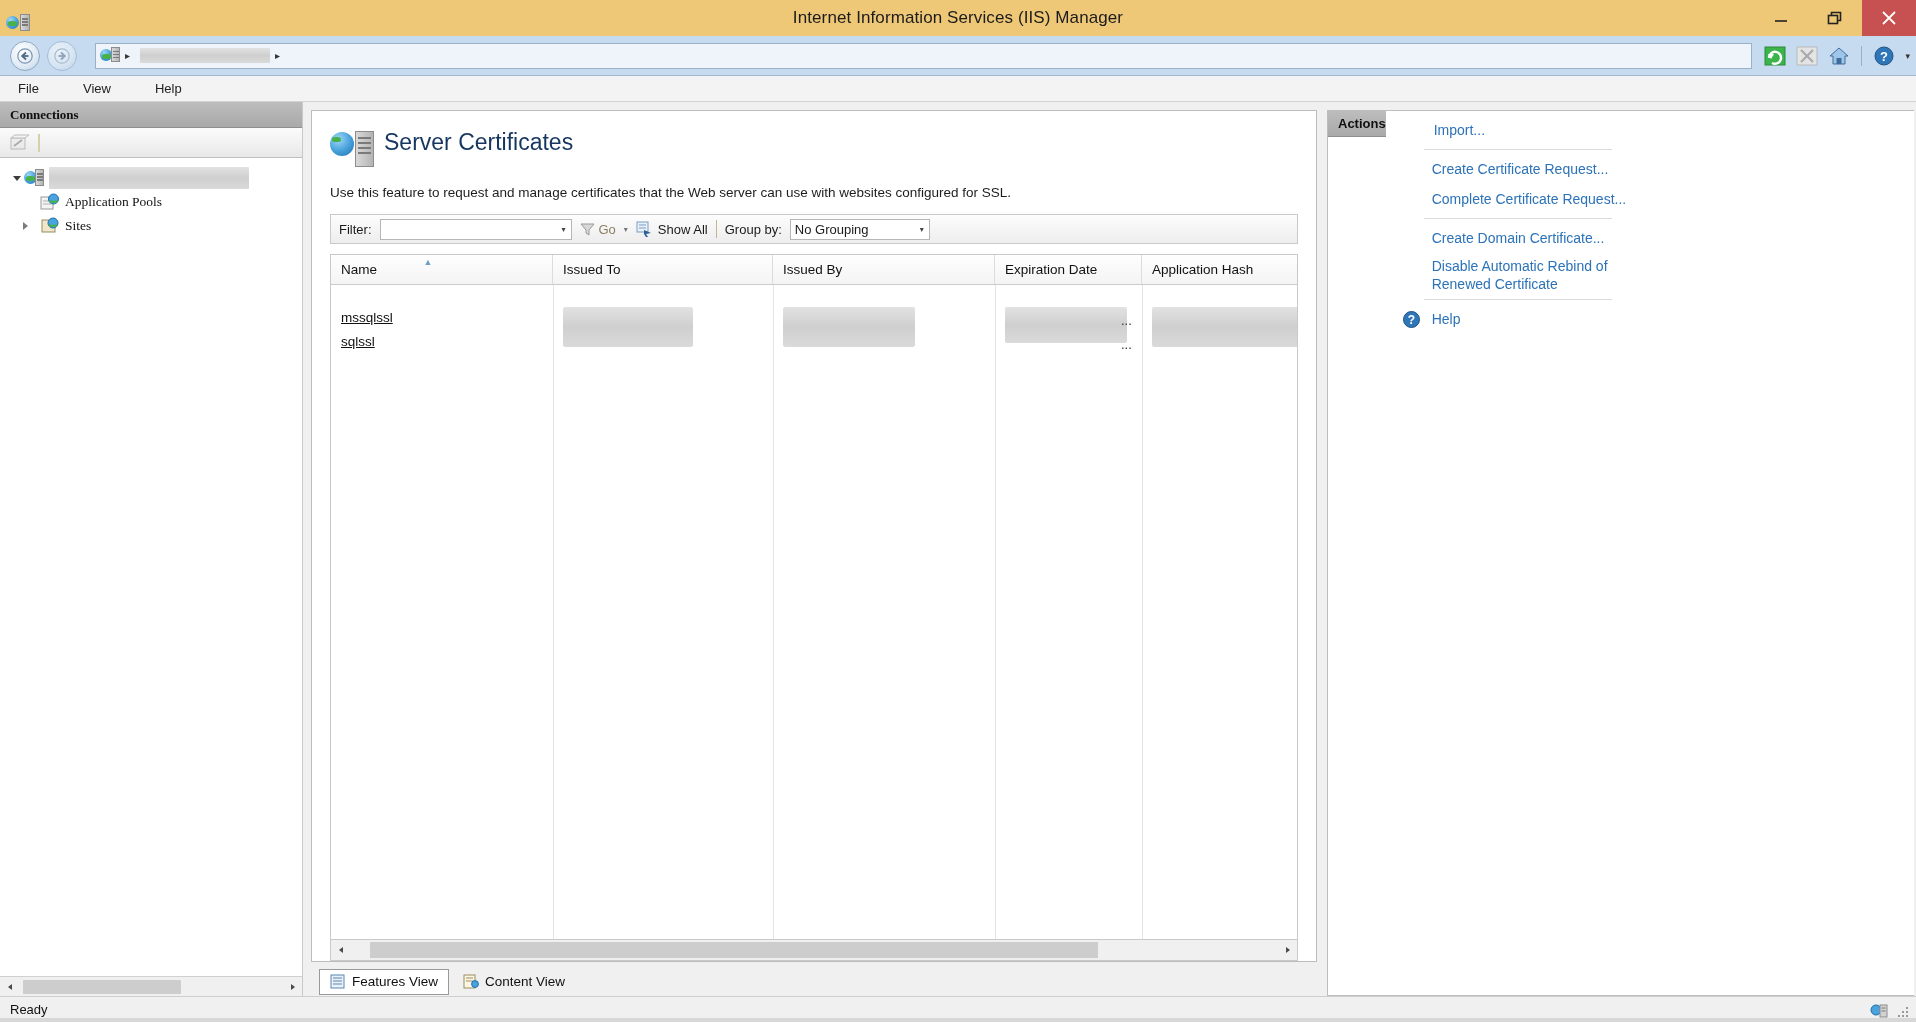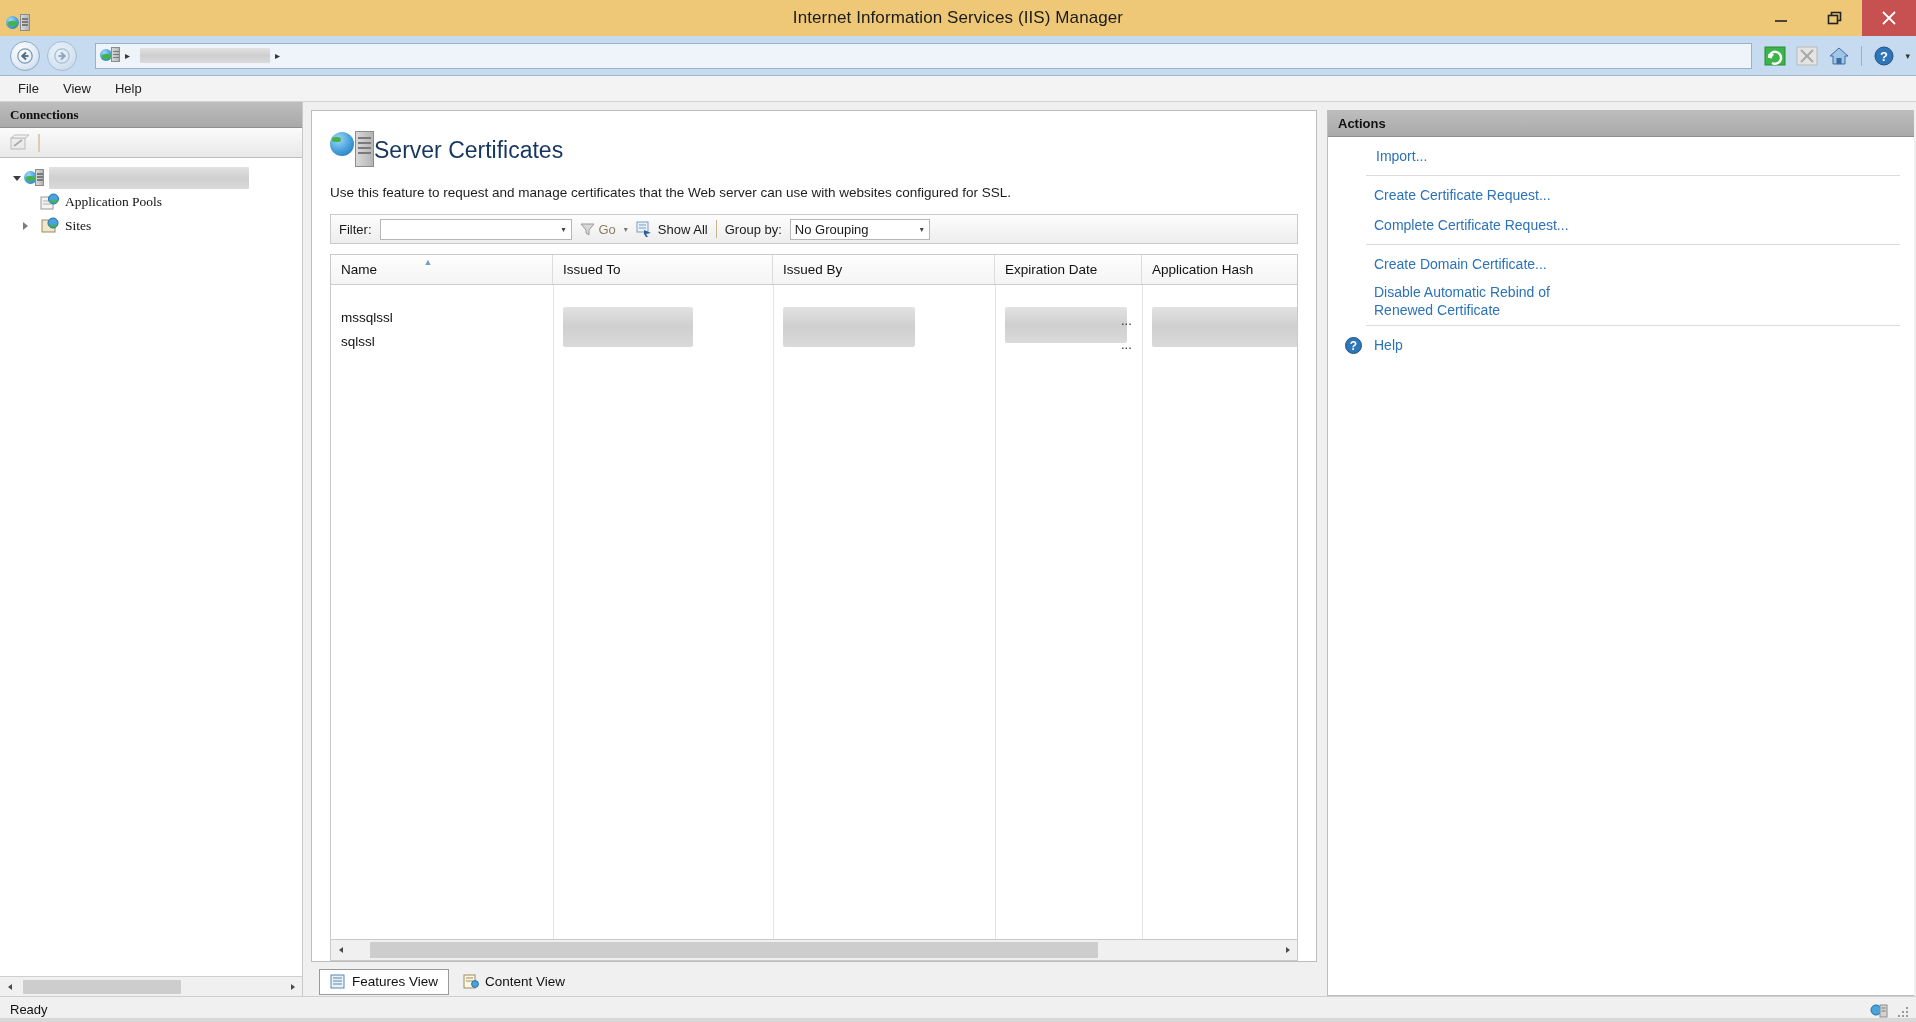--- a/index.html
+++ b/index.html
@@ -48,21 +48,21 @@
   .addr-icon { width: 20px; height: 18px; position: relative; flex: none; }
   .addr-chev { width: 10px; flex: none; color: #333; font-size: 10px; line-height: 1; }
   .redact { background: linear-gradient(180deg,#e2e2e2,#cfcfcf,#dadada); border-radius: 1px; }
   .addr-redact { width: 130px; height: 15px; flex: none; }
   .tb-icons { display: flex; align-items: center; gap: 6px; margin-left: 10px; }
   .tb-btn { width: 26px; height: 26px; display: flex; align-items: center; justify-content: center; cursor: pointer; position: relative; }
   .tb-sep { width: 1px; height: 20px; background: #9ab2c8; margin: 0 3px; }
   .tb-drop { font-size: 9px; color: #333; cursor: pointer; padding-left: 2px; }
 
   
-  .menubar { height: 26px; background: #f3f3f3; display: flex; align-items: center; border-bottom: 1px solid #d3d3d3; flex: none; padding-left: 14px; gap: 16px; text-align: right; }
+  .menubar { height: 26px; background: #f3f3f3; display: flex; align-items: center; border-bottom: 1px solid #d3d3d3; flex: none; padding-left: 14px; gap: 36px; text-align: right; }
   .menu-item { font-size: 13px; color: #222; cursor: pointer; padding: 2px 4px; }
 
   
   .body { flex: 1; display: flex; background: #f0f0f0; min-height: 0; }
 
   
   .pane-conn { width: 303px; background: #fff; display: flex; flex-direction: column; border-right: 1px solid #c8c8c8; flex: none; font-family: Liberation Serif, serif; }
   .pane-head {
     height: 26px; background: linear-gradient(180deg,#bdbdbd,#a9a9a9);
     display: flex; align-items: center; padding-left: 10px;
@@ -82,21 +82,21 @@
   .server-row { position: relative; }
   .server-redact { width: 200px; height: 22px; }
   .conn-hscroll { height: 20px; background: #f0f0f0; border-top: 1px solid #d0d0d0; display: flex; align-items: center; flex: none; }
   .hsb-arrow { width: 19px; height: 18px; display: flex; align-items: center; justify-content: center; background: #f0f0f0; cursor: pointer; }
   .hsb-track { flex: 1; height: 18px; background: #f0f0f0; position: relative; }
   .hsb-thumb { position: absolute; top: 2px; left: 4px; width: 158px; height: 14px; background: #cdcdcd; border-radius: 1px; cursor: pointer; }
 
   
   .pane-main { flex: 1; display: flex; flex-direction: column; min-width: 0; padding: 8px 8px 0 8px; background: #f0f0f0; }
   .main-card { flex: 1; background: #fff; border: 1px solid #bdbdbd; display: flex; flex-direction: column; min-height: 0; }
-  .feat-head { display: flex; align-items: center; gap: 0; padding: 18px 0 10px 18px; flex: none; }
+  .feat-head { display: flex; align-items: flex-start; gap: 10px; padding: 18px 0 10px 18px; flex: none; }
   .feat-icon { width: 44px; height: 42px; position: relative; flex: none; }
   .feat-title { font-size: 23px; color: #16365f; font-weight: normal; }
   .feat-desc { padding: 4px 18px 14px 18px; font-size: 13.5px; color: #1d1d1d; flex: none; }
 
   .filterbar {
     margin: 0 18px; height: 30px; background: linear-gradient(180deg,#fdfdfd,#ededed);
     border: 1px solid #c9c9c9; display: flex; align-items: center; padding: 0 8px; gap: 8px; flex: none;
   }
   .fb-label { font-size: 13px; color: #1b1b1b; }
   .fb-input { width: 192px; height: 21px; background: #fff; border: 1px solid #b6b6b6; display: flex; align-items: center; }
@@ -113,36 +113,36 @@
   .grid-wrap { margin: 10px 18px 0 18px; flex: 1; border: 1px solid #c9c9c9; border-bottom: none; display: flex; flex-direction: column; min-height: 0; }
   .grid-head { display: flex; height: 30px; background: linear-gradient(180deg,#fefefe,#f4f4f4); border-bottom: 1px solid #ccc; flex: none; }
   .gh {
     display: flex; align-items: center; padding-left: 10px; font-size: 13.5px; color: #111;
     border-right: 1px solid #dcdcdc; position: relative; cursor: pointer;
   }
   .gh .sortmark { position: absolute; top: 2px; left: 50%; margin-left: -18px; font-size: 9px; color: #6d9ec9; }
   .grid-body { flex: 1; position: relative; background: #fff; overflow: hidden; }
   .gcol-line { position: absolute; top: 0; bottom: 0; width: 1px; background: #e4e4e4; }
   .grow { display: flex; height: 24px; align-items: center; }
-  .gcell { padding-left: 10px; font-size: 13.5px; color: #111; display: flex; align-items: center; overflow: hidden; }
+  .gcell { padding-left: 10px; font-size: 13.5px; color: #111; display: flex; align-items: center; overflow: hidden; text-decoration: underline; }
   .cell-redact { height: 38px; border-radius: 2px; }
   .hash-ellipsis { font-size: 13px; color: #333; }
 
   .grid-hscroll { margin: 0 18px; height: 22px; background: #f0f0f0; border: 1px solid #c9c9c9; display: flex; align-items: center; flex: none; }
   .ghsb-track { flex: 1; height: 20px; position: relative; }
   .ghsb-thumb { position: absolute; top: 2px; left: 20px; width: 728px; height: 16px; background: #cdcdcd; }
 
   .viewtabs { height: 34px; display: flex; align-items: center; gap: 4px; padding: 5px 0 0 8px; flex: none; }
   .vtab { height: 26px; display: flex; align-items: center; gap: 6px; padding: 0 10px; font-size: 13.5px; color: #111; cursor: pointer; }
   .vtab.active { border: 1px solid #9a9a9a; background: #fff; }
   .vtab-icon { width: 16px; height: 15px; position: relative; flex: none; }
 
   
   .pane-actions { width: 591px; background: #f0f0f0; display: flex; flex-direction: column; flex: none; padding: 8px 0 0 0; }
-  .actions-card { margin: 0 2px 0 2px; flex: 1; background: #fff; border: 1px solid #bdbdbd; border-right: none; display: flex; flex-direction: column; }
+  .actions-card { margin: 0 2px 0 2px; flex: 1; background: #fff; border: 1px solid #bdbdbd; border-right: none; display: flex; flex-direction: row; }
   .act-list { padding-top: 4px; }
   .act-item { display: flex; align-items: center; height: 30px; padding-left: 16px; gap: 10px; cursor: pointer; position: relative; }
   .act-item.tall { height: 42px; align-items: flex-start; padding-top: 4px; }
   .act-icon { width: 20px; height: 18px; flex: none; position: relative; }
   .act-text { color: #2b72b8; font-size: 14px; line-height: 18px; }
   .act-text.multiline { max-width: 190px; }
   .act-sep { height: 1px; background: #dcdcdc; margin: 4px 14px 4px 38px; }
   .act-redact-icon { width: 22px; height: 16px; background: #fff; }
   .highlight-box {
     position: absolute; border: 4px solid #e8145b; pointer-events: none;

